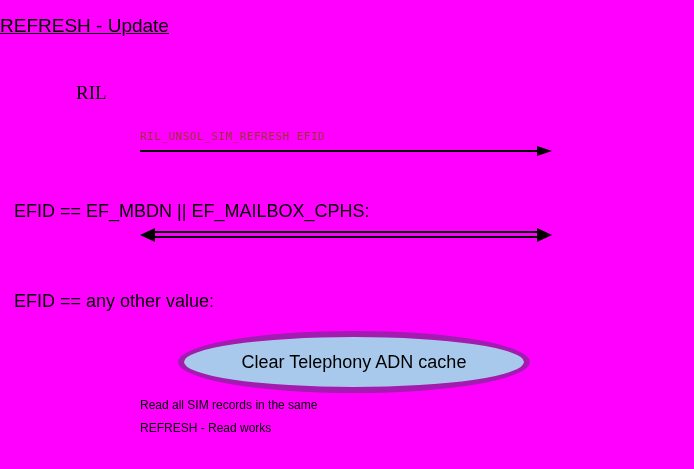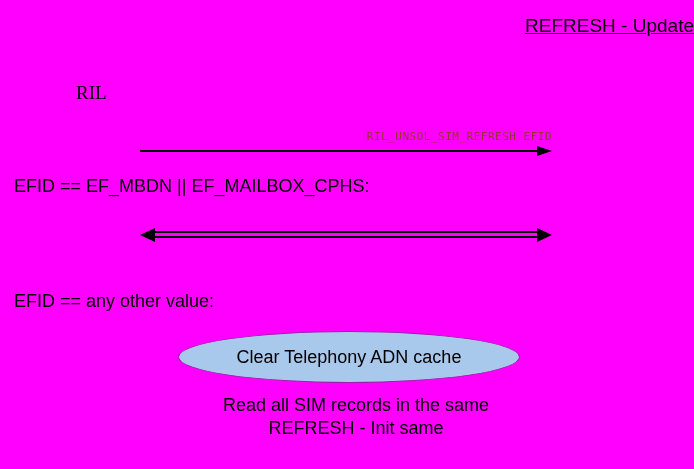--- a/index.html
+++ b/index.html
@@ -10,73 +10,73 @@
     background: #FF00FF;
     font-family: "Liberation Sans", sans-serif;
     color: #000;
     overflow: hidden;
   }
   .title {
     position: absolute;
     top: 15px;
     left: 0;
     width: 100%;
-    text-align: right;
+    text-align: left;
     font-size: 19px;
     text-decoration: underline;
   }
   .actor { position: absolute; top: 82px; font-size: 19px; font-family: Liberation Serif, serif; }
   .actor-left { left: 76px; }
   .actor-right { right: 42px; }
 
   .message { position: absolute; left: 140px; width: 412px; }
   .message-1 { top: 130px; }
   .message-2 { top: 227px; }
   .msg-label {
     width: 100%;
-    text-align: right;
+    text-align: left;
     font-family: "DejaVu Sans Mono", monospace;
     font-size: 11px;
     color: #993333;
     letter-spacing: 0.5px;
     margin-bottom: 2px;
     white-space: nowrap;
   }
   .msg-arrow-svg { display: block; }
 
   .condition {
     position: absolute;
     left: 14px;
     font-size: 18px;
   }
-  .condition-1 { top: 176px; }
+  .condition-1 { top: 201px; }
   .condition-2 { top: 291px; }
 
   .ellipse {
     position: absolute;
     left: 178px;
     top: 331px;
     width: 340px;
     height: 50px;
     background: #A9C9EC;
-    border: 1px solid #a21caf;
+    border: 6px solid #a21caf;
     border-radius: 50%;
     display: flex;
     align-items: center;
     justify-content: center;
     font-size: 18px;
   }
 
   .footnote {
     position: absolute;
     left: 140px;
     top: 394px;
     width: 432px;
-    text-align: center;
-    font-size: 18px;
+    text-align: left;
+    font-size: 12px;
     line-height: 23px;
   }
 </style>
 </head>
 <body>
 
 <div class="canvas">
 
   <div class="title">REFRESH - Update</div>
 
@@ -102,16 +102,16 @@
   </div>
 
   <div class="condition condition-2">EFID == any other value:</div>
 
   <div class="ellipse">
     <span>Clear Telephony ADN cache</span>
   </div>
 
   <div class="footnote">
     <div>Read all SIM records in the same</div>
-    <div>REFRESH - Init same</div>
+    <div>REFRESH - Read works</div>
   </div>
 
 </div>
 
 </body></html>

